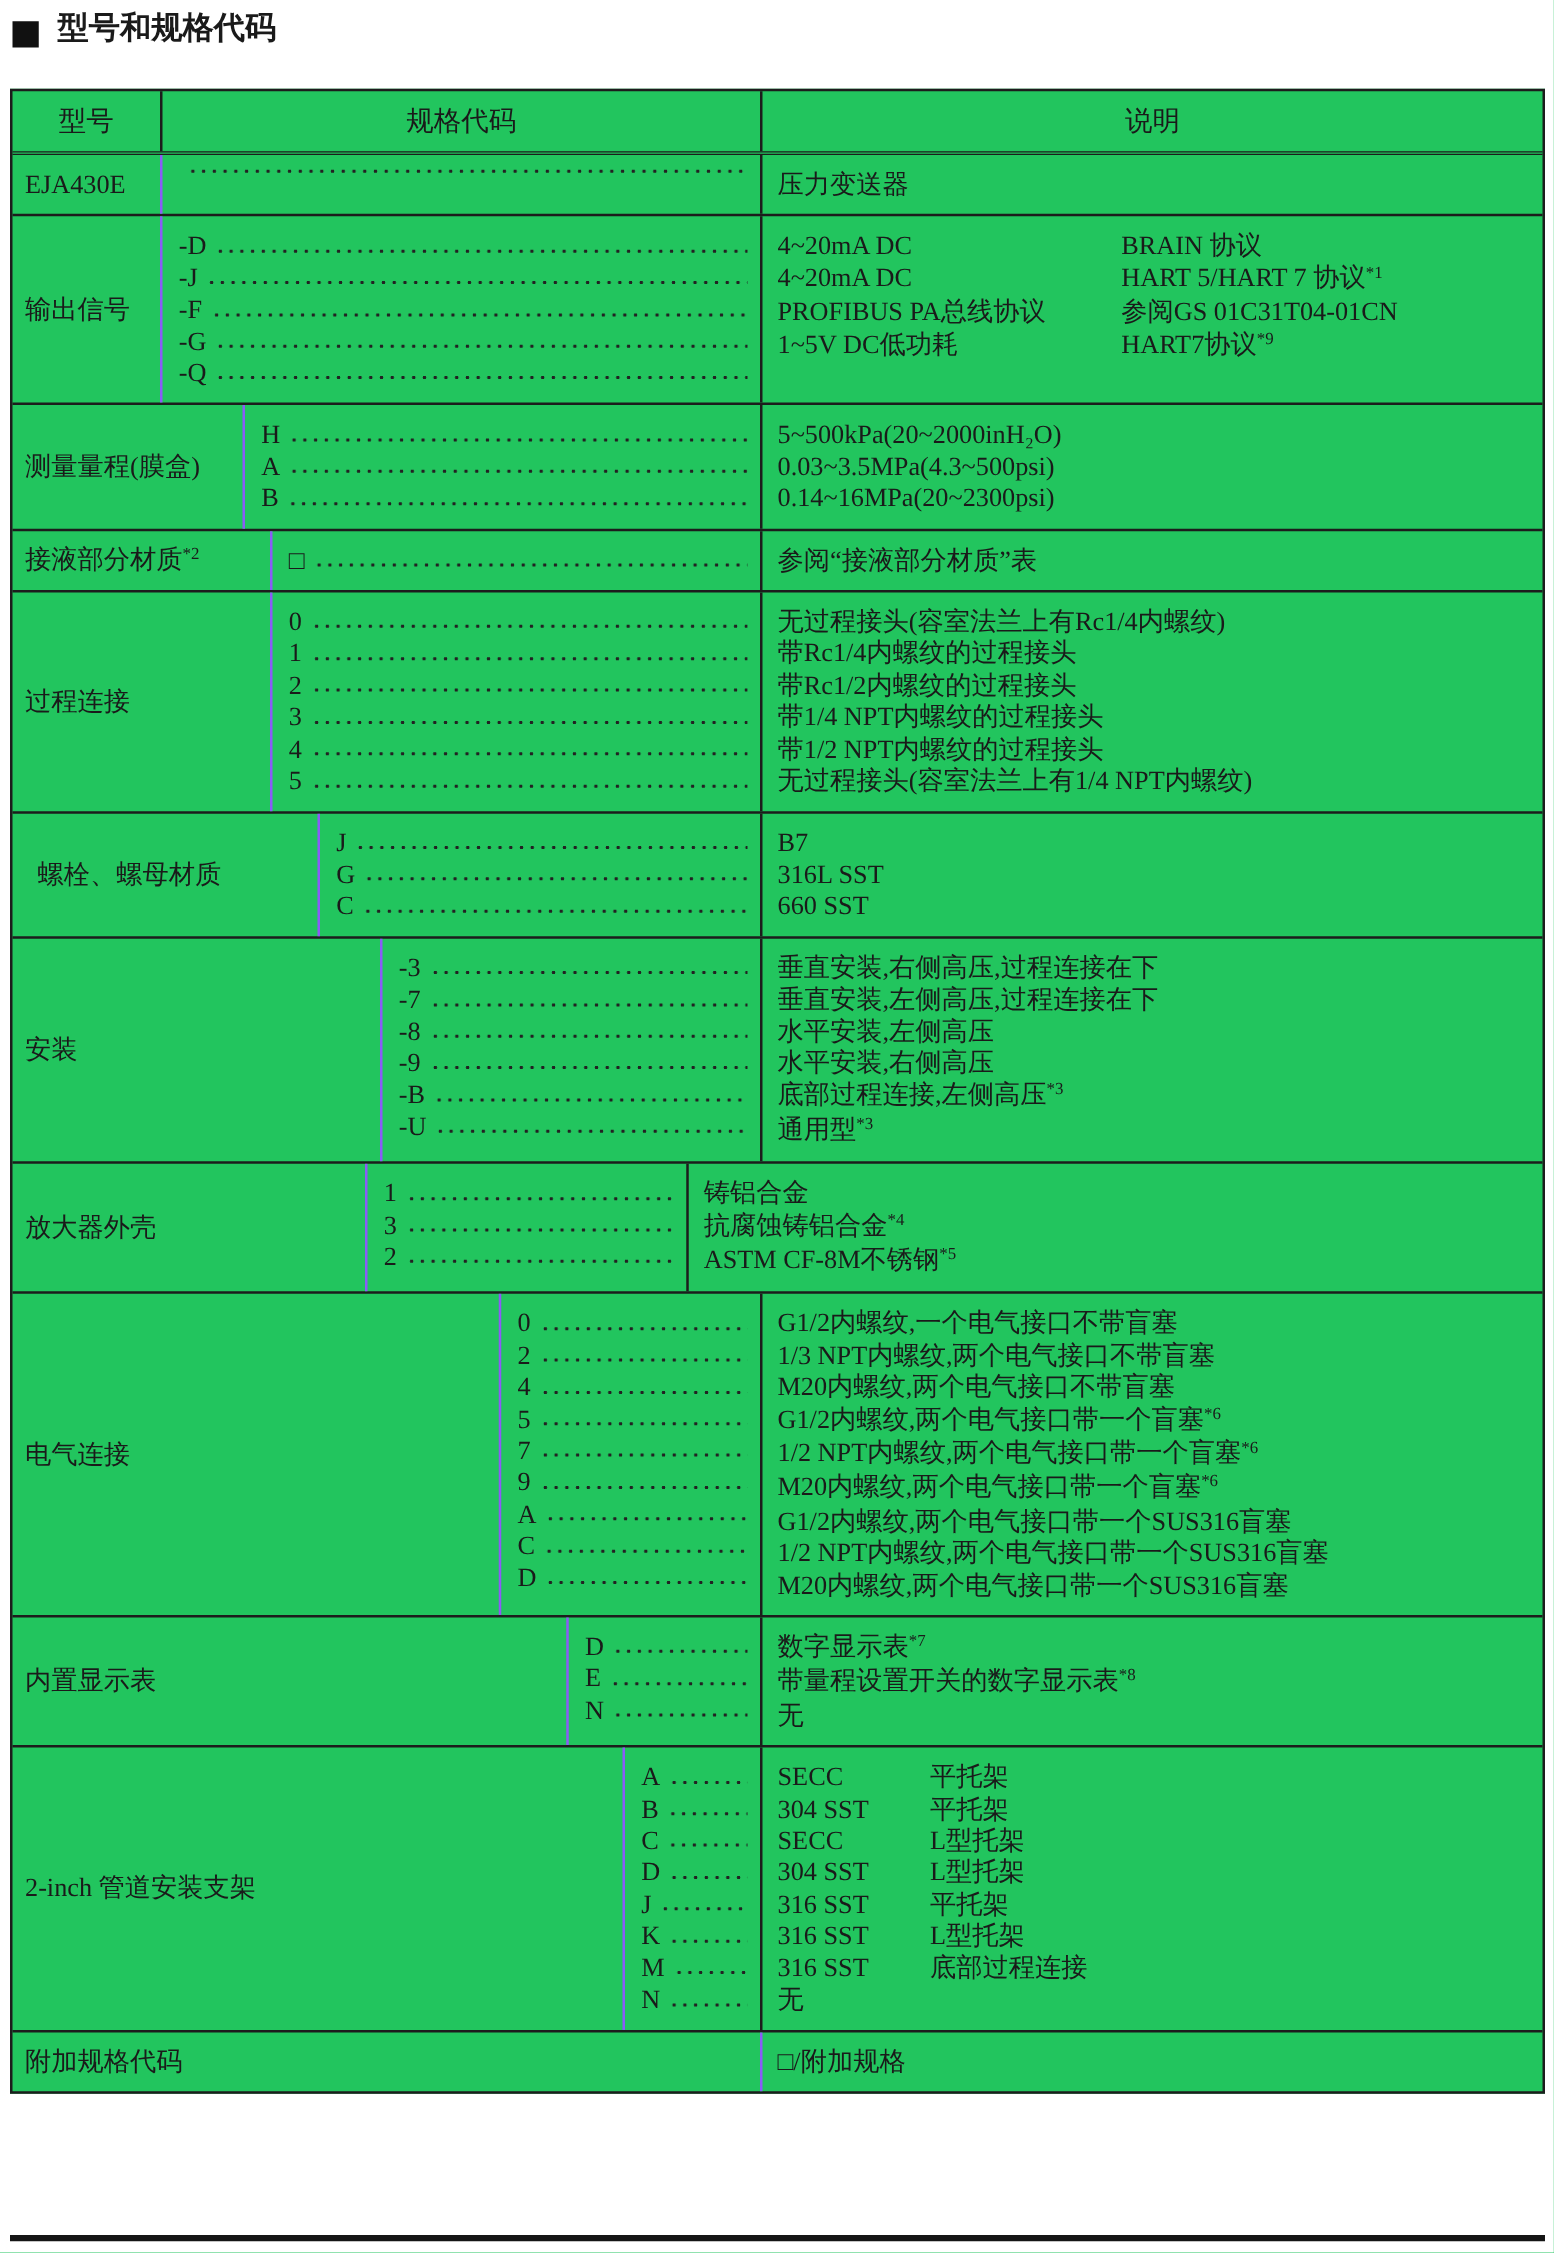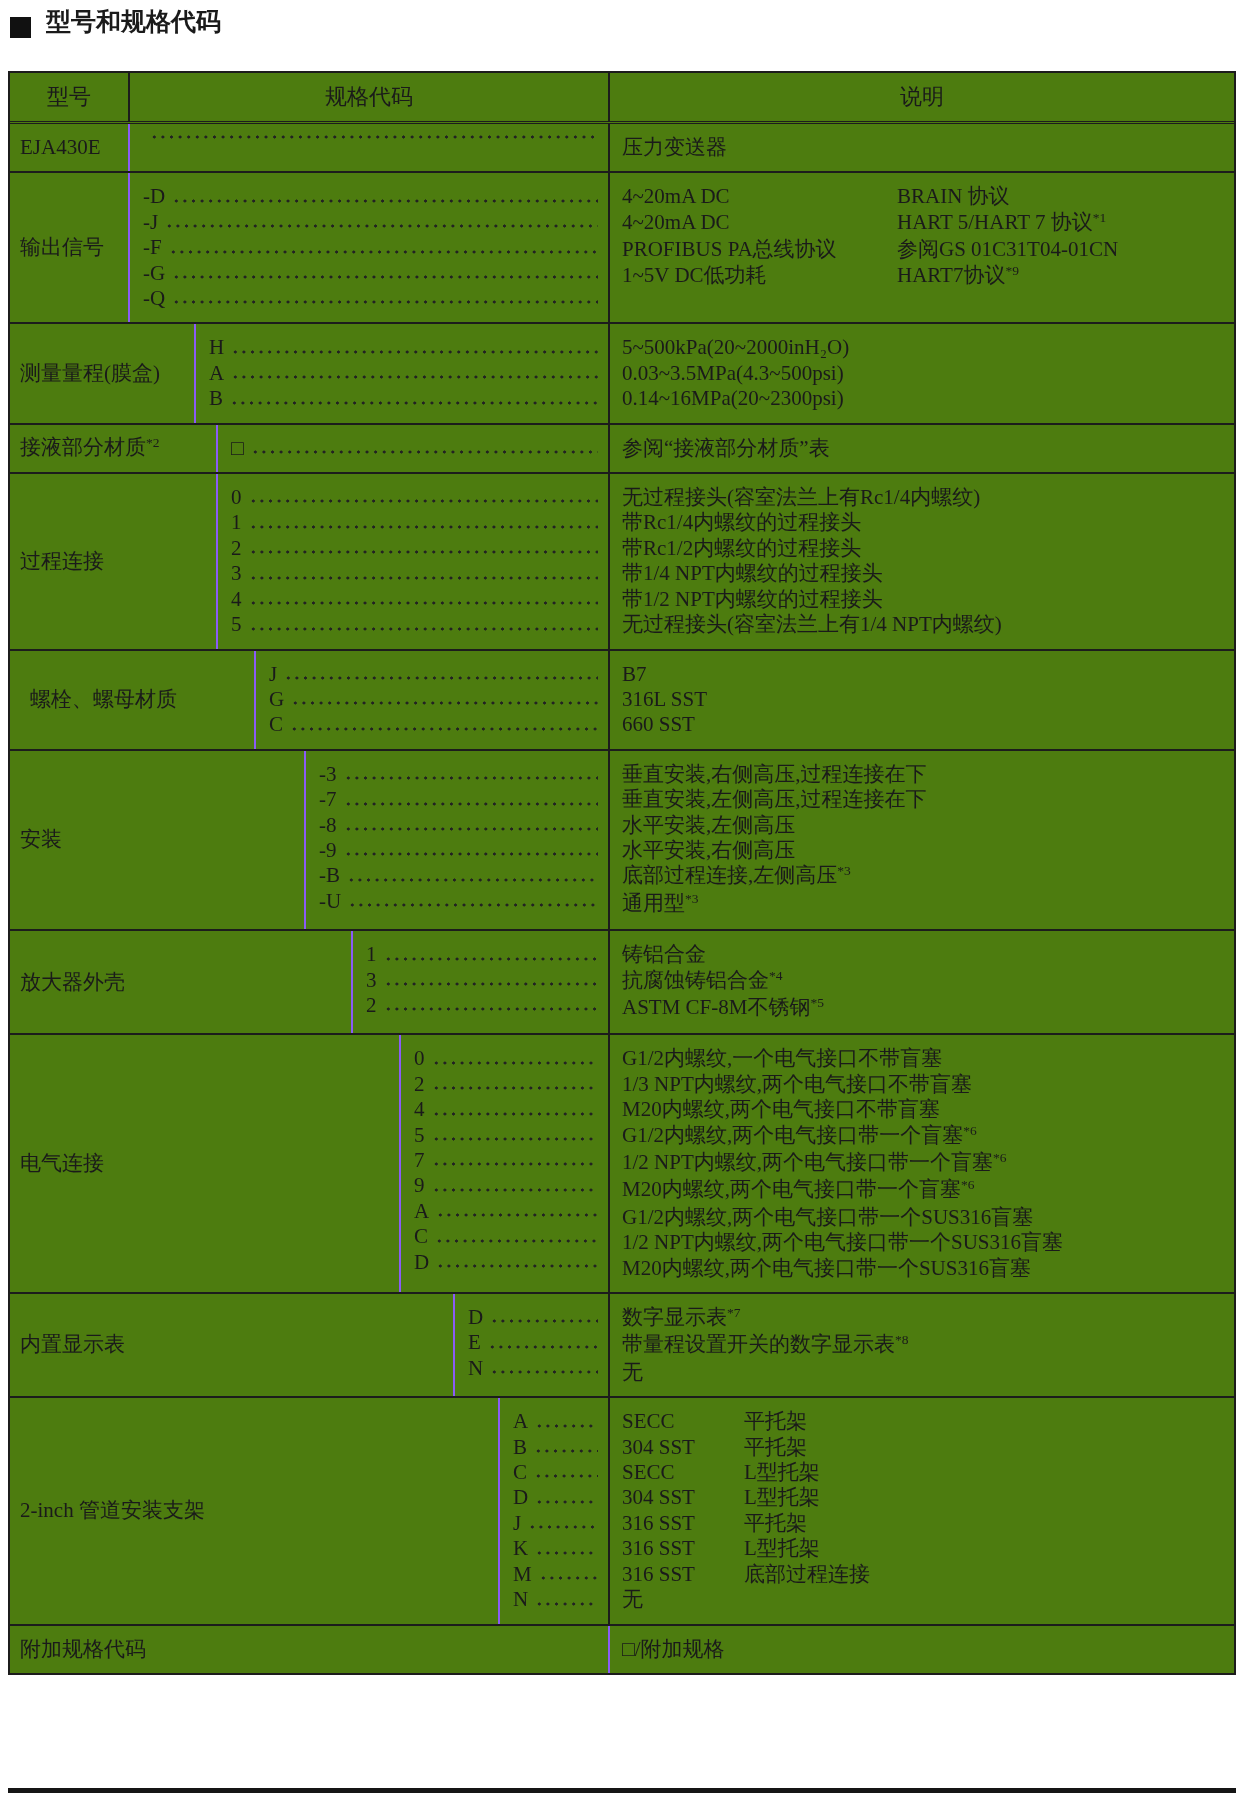--- a/index.html
+++ b/index.html
@@ -8,21 +8,21 @@
     font-family:"Liberation Serif","DejaVu Serif",serif;color:#1a1a1a;
     overflow:hidden;
   }
   .title{
     position:absolute;top:5px;left:10px;display:flex;align-items:flex-end;gap:15px;
     font-family:"Liberation Sans","DejaVu Sans",sans-serif;font-weight:700;font-size:25px;
   }
   .title .sq{width:21px;height:21px;background:#111;flex:0 0 auto;}
   .mtable{
     position:absolute;left:8px;top:71px;width:1224px;
-    border:2px solid #1c1c1c;background:#4d7c0f;
+    border:2px solid #1c1c1c;background:#22c55e;
   }
   .thead{display:flex;border-bottom:3px double #1c1c1c;height:48px;font-size:22px;}
   .thead .h{display:flex;align-items:center;justify-content:center;box-sizing:border-box;}
   .h-model{width:120px;border-right:2px solid #1c1c1c;}
   .h-suffix{width:480px;border-right:2px solid #1c1c1c;}
   .h-desc{flex:1;}
   .trow{display:flex;border-bottom:2px solid #1c1c1c;font-size:21px;line-height:25.4px;}
   .trow:last-child{border-bottom:none;}
   .cell-label{
     display:flex;align-items:center;padding-left:10px;box-sizing:border-box;
@@ -241,21 +241,21 @@
         <div class="cell-desc">
           <div class="dline"><span class="d1">垂直安装,右侧高压,过程连接在下</span></div>
           <div class="dline"><span class="d1">垂直安装,左侧高压,过程连接在下</span></div>
           <div class="dline"><span class="d1">水平安装,左侧高压</span></div>
           <div class="dline"><span class="d1">水平安装,右侧高压</span></div>
           <div class="dline"><span class="d1">底部过程连接,左侧高压</span><span class="sup">*3</span></div>
           <div class="dline"><span class="d1">通用型</span><span class="sup">*3</span></div>
         </div>
       </div>
       <div class="trow">
-        <div class="cell-label" style="width: 343px;">
+        <div class="cell-label" style="width: 284px;">
           <span><span>放大器外壳</span></span>
         </div>
         <div class="cell-codes" style="width: 257px;">
           <div class="cline">
             <span class="code">1</span>
             <div class="leader"></div>
           </div>
           <div class="cline">
             <span class="code">3</span>
             <div class="leader"></div>

